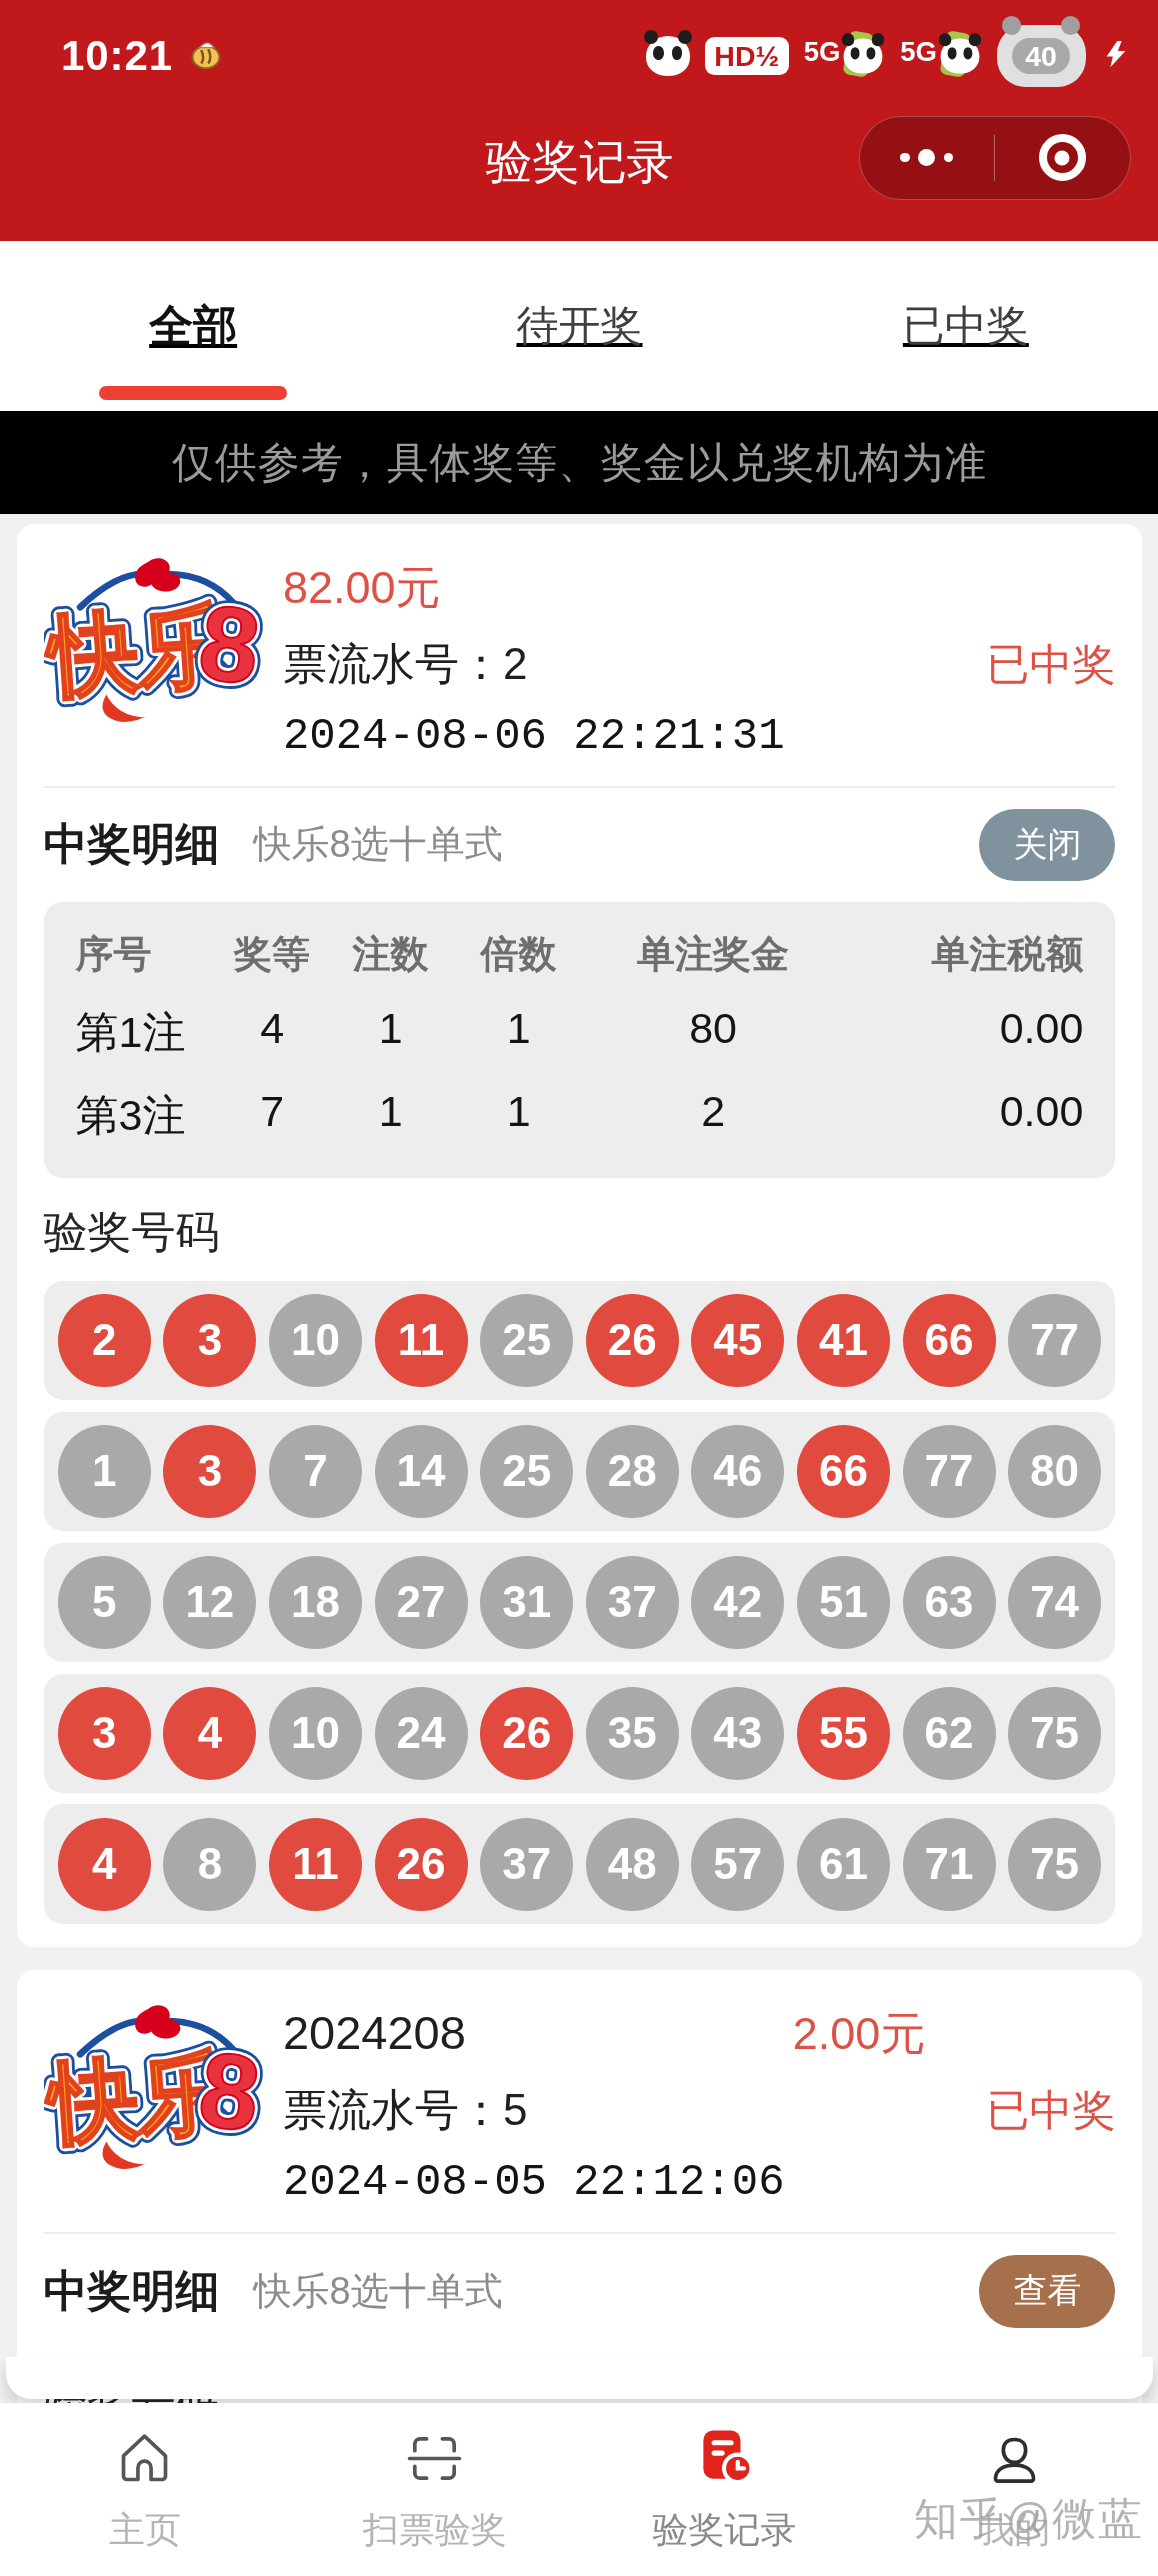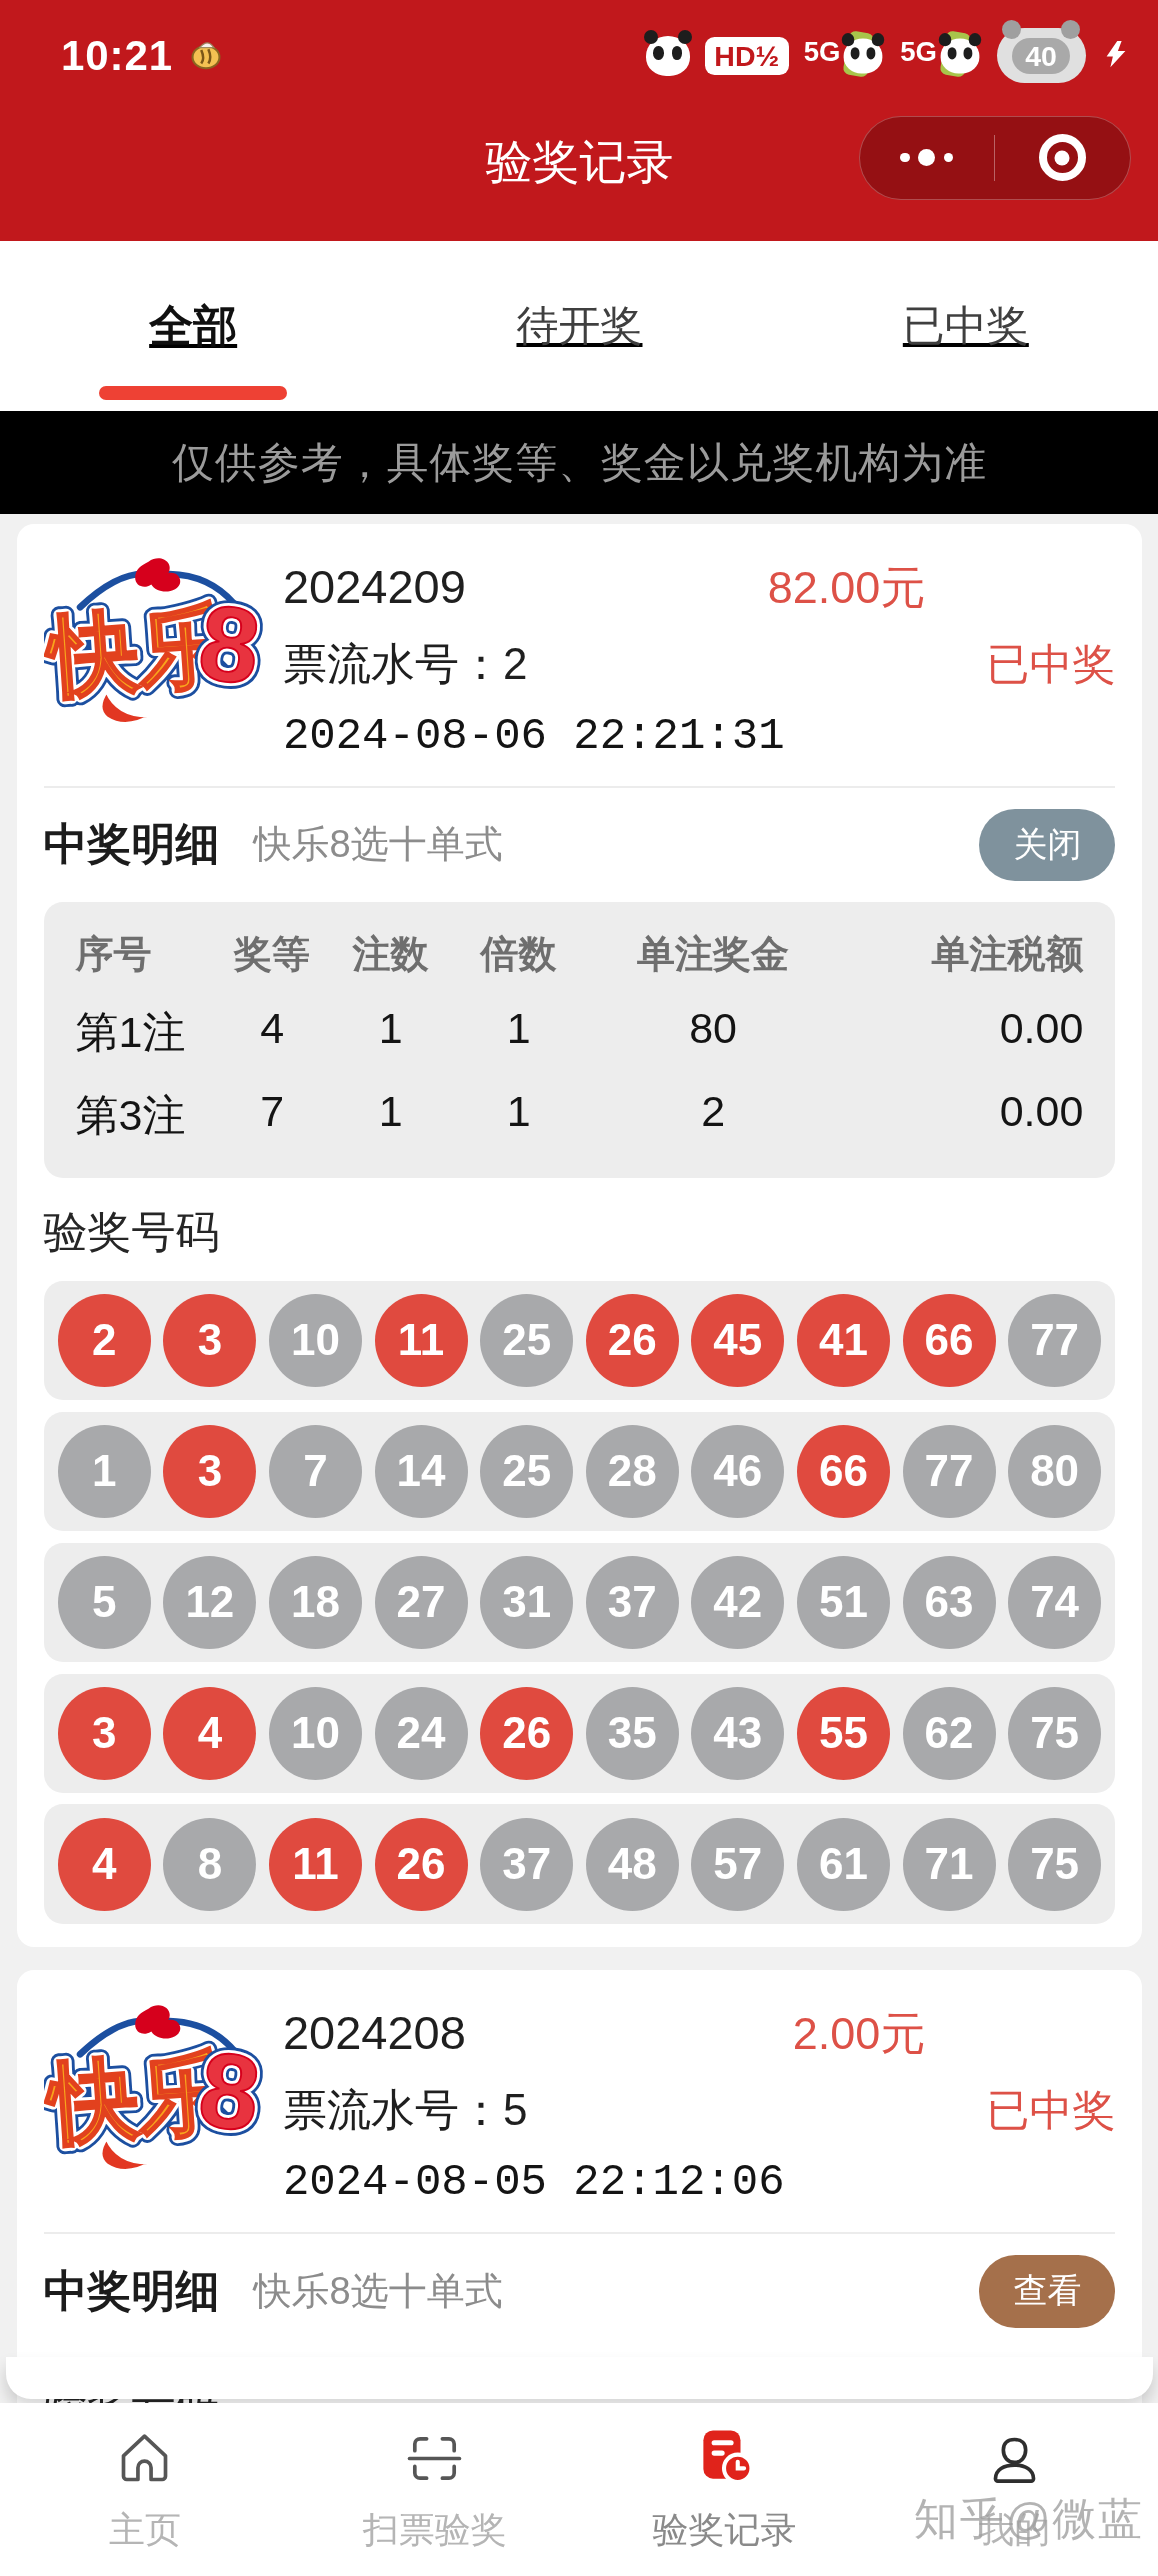--- a/index.html
+++ b/index.html
@@ -17,21 +17,21 @@
   .sb-right{display:flex;align-items:center;gap:15px;}
   .panda{width:44px;height:40px;background:#fff;border-radius:50% 50% 46% 46%;position:relative;display:inline-block;flex:none;}
   .panda::before,.panda::after{content:"";position:absolute;top:-5.7px;width:14.2px;height:14.2px;background:#1d1d1d;border-radius:50%;}
   .panda::before{left:-1.9px;} .panda::after{right:-1.9px;}
   .panda .eyes{position:absolute;top:10.4px;left:7.6px;right:7.6px;display:flex;justify-content:space-between;}
   .panda .eyes i{width:10.4px;height:13.3px;background:#1d1d1d;border-radius:50%;}
   .panda.sm{transform:scale(.88);}
   .hd{background:#fff;color:var(--header_red);font-weight:800;font-size:28.5px;border-radius:9.5px;padding:4.7px 9.5px;line-height:1;}
   .net{display:flex;align-items:flex-start;color:#fff;font-weight:800;font-size:27.5px;}
   .bamboo{width:25px;height:44px;background:#a8c54b;border-radius:6.6px;transform:rotate(10deg);display:inline-block;margin:-3.8px -30px 0 5.7px;}
-  .battery{position:relative;width:89px;height:55px;background:#e0e0e0;border-radius:28.5px;display:flex;align-items:center;justify-content:center;flex:none;}
+  .battery{position:relative;width:89px;height:62px;background:#e0e0e0;border-radius:28.5px;display:flex;align-items:center;justify-content:center;flex:none;}
   .battery::before,.battery::after{content:"";position:absolute;top:-8.5px;width:19px;height:19px;border-radius:50%;background:#9f9f9f;}
   .battery::before{left:5.7px;} .battery::after{right:5.7px;}
   .battery .lvl{background:#a9a9a9;border-radius:21px;padding:3.8px 13.3px;color:#fff;font-weight:700;font-size:28.5px;line-height:1;}
 
   
   .navbar{height:135px;background:var(--header_red);position:relative;}
   .nav-title{position:absolute;left:0;right:0;top:25px;text-align:center;color:#fff;font-size:47px;font-weight:500;}
   .capsule{position:absolute;right:28.5px;top:9.5px;width:272px;height:84px;background:rgba(50,0,0,.30);border:1.9px solid rgba(255,255,255,.25);border-radius:44px;display:flex;align-items:center;}
   .cap-half{flex:1;display:flex;align-items:center;justify-content:center;height:100%;cursor:pointer;}
   .cap-div{width:1.9px;height:46px;background:rgba(255,255,255,.35);}
@@ -191,21 +191,20 @@
           <g transform="rotate(7 196 100)" font-family="'Liberation Sans',sans-serif" font-weight="bold" font-size="112">
             <text x="164" y="136" fill="none" stroke="#1c4fa0" stroke-width="14" stroke-linejoin="round">8</text>
             <text x="164" y="136" fill="none" stroke="#ffffff" stroke-width="8" stroke-linejoin="round">8</text>
             <text x="164" y="136" fill="#e8333f" stroke="#d6001c" stroke-width="2">8</text>
           </g>
           <path d="M66 146 q12 28 48 26 q-28 16 -48 3 q-13 -10 0 -29 z" fill="#e23722" stroke="#fff" stroke-width="4"></path>
         </svg>
       </div>
       <div class="rec-info">
         <div class="r1">
-          <span class="issue">2024209</span>
           <span class="amount">82.00元</span>
         </div>
         <div class="r2">
           <span class="serial"><span>票流水号：</span><span>2</span></span>
           <span class="status">已中奖</span>
         </div>
         <div class="r3">2024-08-06 22:21:31</div>
       </div>
     </div>
     <div class="divider"></div>

